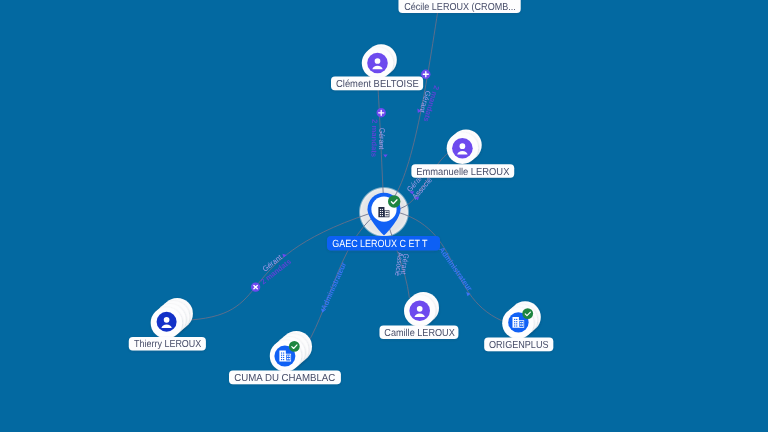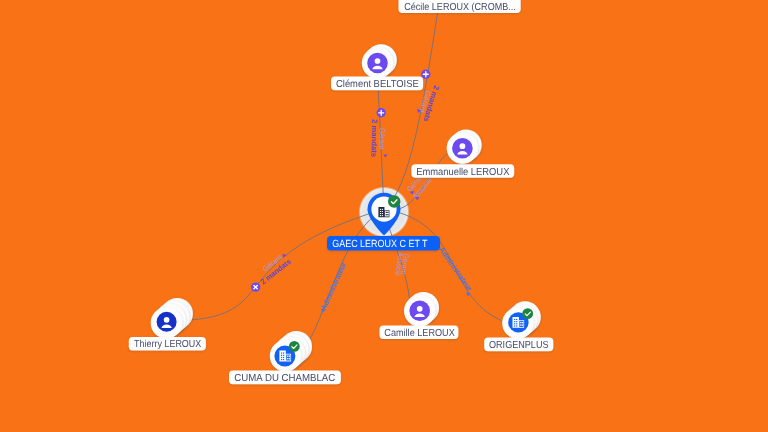--- a/index.html
+++ b/index.html
@@ -1,20 +1,20 @@
 <!DOCTYPE html>
 <html><head>
 <meta charset="utf-8">
 <title>Graph</title>
 <style>
   html,body{margin:0;padding:0;}
   body{width:768px;height:432px;overflow:hidden;background:#fbfcfe;
        font-family:"Liberation Sans",sans-serif;
        -webkit-font-smoothing:antialiased;text-rendering:geometricPrecision;}
-  #stage{position:relative;width:768px;height:432px;background:#f97316;}
+  #stage{position:relative;width:768px;height:432px;background:#0369a1;}
   svg.graph{position:absolute;left:0;top:0;width:768px;height:432px;display:block;}
   .edge{fill:none;stroke:#6a6f88;stroke-width:0.85;}
   .nlbl{font-size:10.2px;fill:#474d69;font-family:"Liberation Sans",sans-serif;}
   .mlbl{font-size:10.4px;fill:#ffffff;font-family:"Liberation Sans",sans-serif;}
   .elbl{font-size:7.6px;font-family:"Liberation Sans",sans-serif;}
   .role{fill:#a79beb;}
   .mand{fill:#5b44d4;font-weight:bold;}
   .blue{fill:#3d74f5;font-weight:bold;}
 </style>
 </head>

